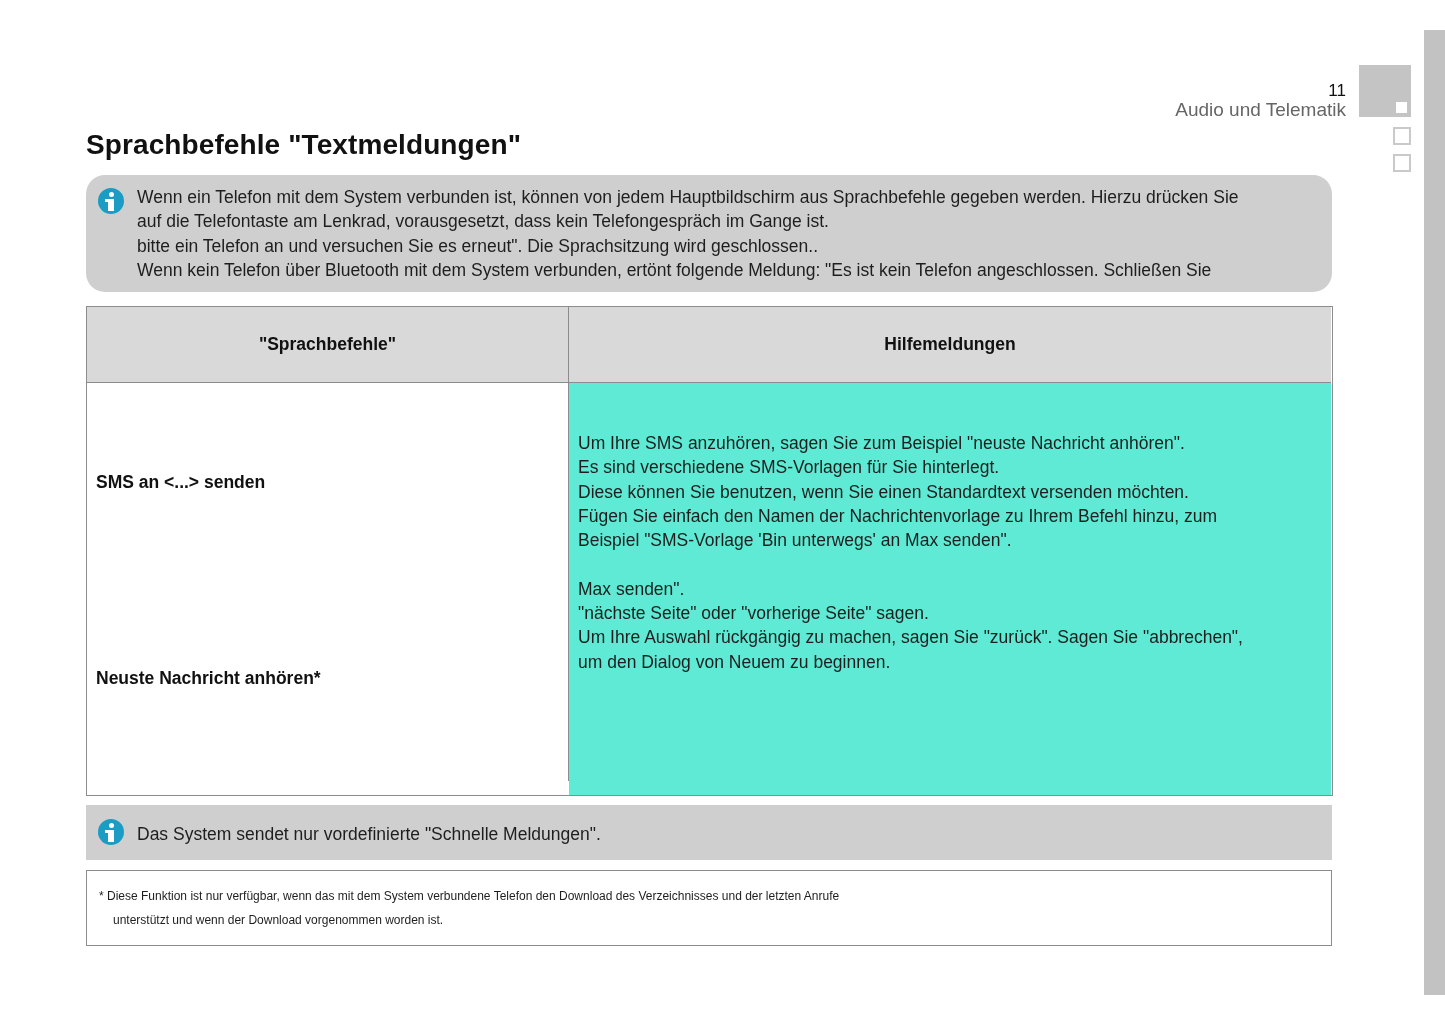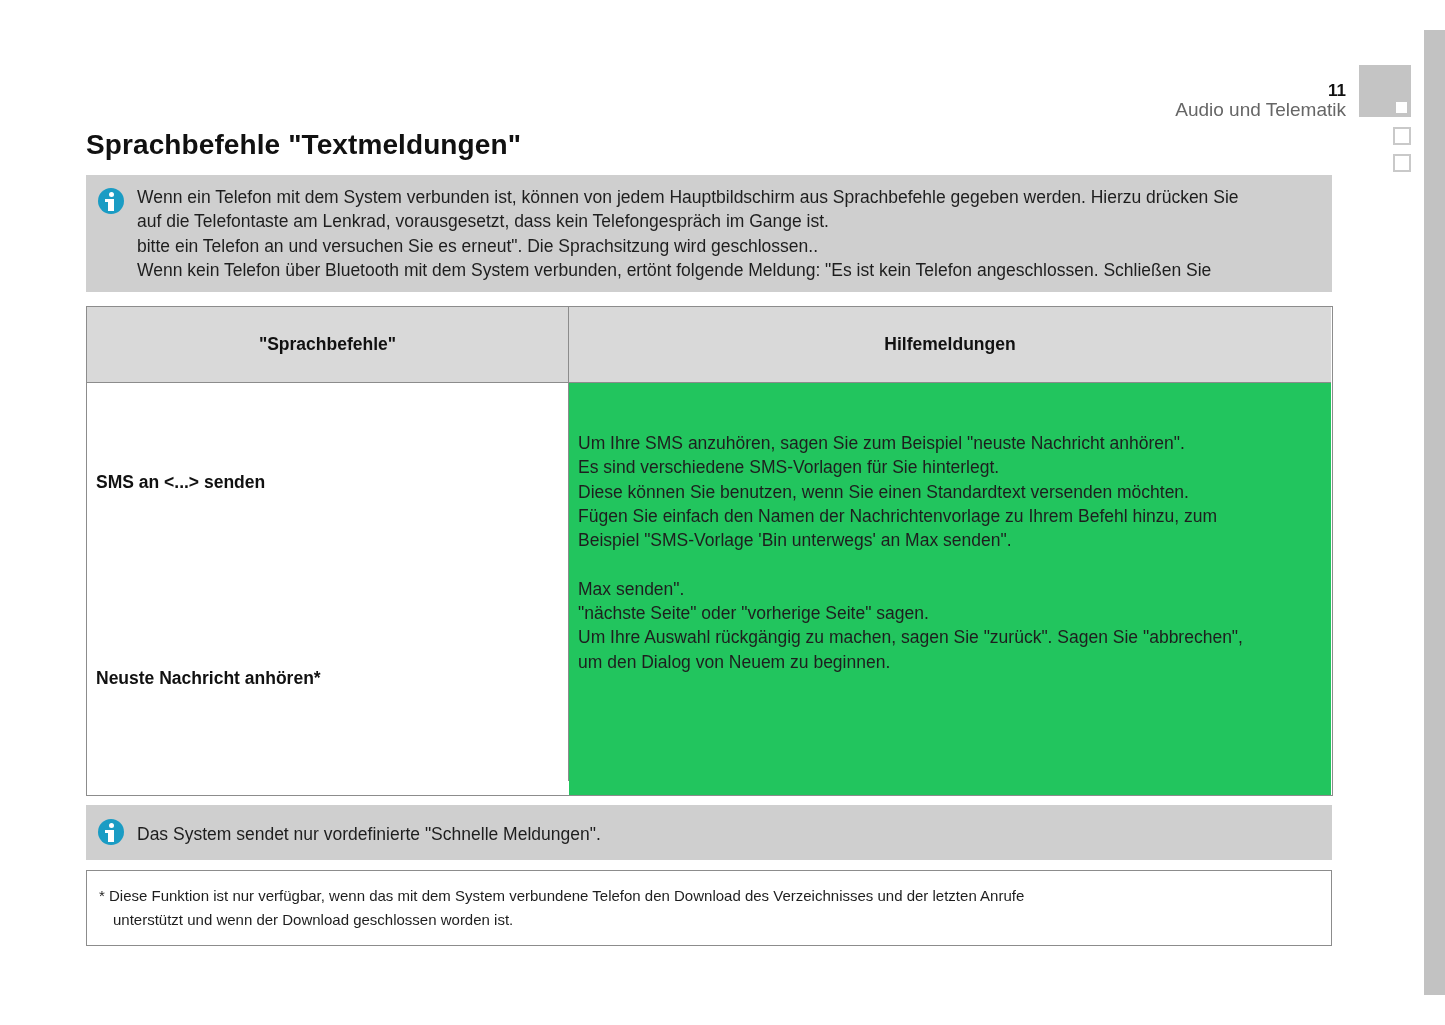--- a/index.html
+++ b/index.html
@@ -1,53 +1,53 @@
 <!DOCTYPE html>
 <html><head>
   <meta charset="utf-8">
   <style>
     * { box-sizing: border-box; margin: 0; padding: 0; }
     html, body { width: 1445px; height: 1025px; background: #ffffff; overflow: hidden; }
     body { position: relative; font-family: "Liberation Sans", sans-serif; color: #1a1a1a; }
 
-    .page-number { position: absolute; top: 81px; right: 99px; font-size: 17px; font-weight: bold; color: #111; text-align: left; }
+    .page-number { position: absolute; top: 81px; right: 99px; font-size: 17px; font-weight: normal; color: #111; text-align: left; }
     .section-label { position: absolute; top: 99px; right: 99px; font-size: 19px; color: #666; text-align: right; }
 
     .nav-tab-big { position: absolute; left: 1359px; top: 65px; width: 52px; height: 52px; background: #c4c4c4; }
     .nav-tab-big .dot { position: absolute; right: 4px; bottom: 4px; width: 11px; height: 11px; background: #fff; }
     .nav-box { position: absolute; left: 1393px; width: 18px; height: 18px; border: 2px solid #c9c9c9; background: #fff; }
     .nav-box.b1 { top: 127px; }
     .nav-box.b2 { top: 154px; }
     .side-bar { position: absolute; left: 1424px; top: 30px; width: 21px; height: 965px; background: #c2c2c2; }
 
     .page-title { position: absolute; left: 86px; top: 129px; font-size: 28px; font-weight: bold; color: #111; letter-spacing: 0.1px; }
 
     .info-box { position: absolute; left: 86px; width: 1246px; background: #cfcfcf; }
-    .info-box.top { top: 175px; height: 117px; padding: 10px 20px 16px 51px; }
+    .info-box.top { top: 175px; height: 117px; padding: 10px 20px 16px 51px; border-radius: 19px; }
     .info-box.bottom { top: 805px; height: 55px; padding: 17px 20px 0 51px; }
     .info-icon { position: absolute; left: 12px; width: 26px; height: 26px; border-radius: 50%; background: #1a9cc4; }
     .info-box.top .info-icon { top: 13px; }
     .info-box.bottom .info-icon { top: 14px; }
     .info-icon .i-dot { position: absolute; left: 11px; top: 4px; width: 5px; height: 5px; border-radius: 50%; background: #fff; }
     .info-icon .i-stem { position: absolute; left: 10px; top: 11px; width: 6px; height: 12px; background: #fff; }
     .info-icon .i-serif { position: absolute; left: 7px; top: 11px; width: 5px; height: 3px; background: #fff; }
     .info-text { font-size: 17.5px; line-height: 24.3px; color: #1e1e1e; }
 
     .cmd-table { position: absolute; left: 86px; top: 306px; width: 1247px; height: 490px; border: 1.5px solid #8c8c8c; }
     .th { position: absolute; top: 0; height: 76px; background: #d9d9d9; border-bottom: 1.5px solid #8c8c8c; display: flex; align-items: center; justify-content: center; font-size: 17.5px; font-weight: bold; color: #111; }
     .th.c1 { left: 0; width: 482px; border-right: 1.5px solid #8c8c8c; }
     .th.c2 { left: 482px; width: 762px; }
     .cmd-cell { position: absolute; left: 0; width: 482px; background: #fff; border-right: 1.5px solid #8c8c8c; padding-left: 9px; display: flex; align-items: center; font-size: 17.5px; font-weight: bold; color: #111; }
     .cmd-cell.r1 { top: 76px; height: 207px; border-bottom: 1.5px solid #8c8c8c; padding-bottom: 7px; }
     .cmd-cell.r2 { top: 269px; height: 205px; }
-    .help-cell { position: absolute; left: 482px; top: 76px; width: 762px; height: 412px; background: #22c55e; padding: 48px 10px 0 9px; font-size: 17.5px; line-height: 24.3px; color: #1e1e1e; }
+    .help-cell { position: absolute; left: 482px; top: 76px; width: 762px; height: 412px; background: #5eead4; padding: 48px 10px 0 9px; font-size: 17.5px; line-height: 24.3px; color: #1e1e1e; }
     .help-para { display: block; }
     .help-gap { height: 24.3px; }
 
-    .footnote-box { position: absolute; left: 86px; top: 870px; width: 1246px; height: 76px; border: 1.5px solid #8c8c8c; background: #fff; padding: 13px 20px 0 12px; font-size: 15px; line-height: 24.3px; color: #1e1e1e; }
+    .footnote-box { position: absolute; left: 86px; top: 870px; width: 1246px; height: 76px; border: 1.5px solid #8c8c8c; background: #fff; padding: 13px 20px 0 12px; font-size: 12px; line-height: 24.3px; color: #1e1e1e; }
     .footnote-line2 { display: block; padding-left: 14px; }
   </style>
 </head>
 <body>
 
 <div class="page-number">11</div>
 <div class="section-label">Audio und Telematik</div>
 
 <div class="nav-tab-big">
   <div class="dot"></div>
@@ -101,14 +101,14 @@
   <div class="info-icon">
     <div class="i-dot"></div>
       <div class="i-serif"></div>
       <div class="i-stem"></div>
   </div>
   <div class="info-text">Das System sendet nur vordefinierte "Schnelle Meldungen".</div>
 </div>
 
 <div class="footnote-box">
   <span>* Diese Funktion ist nur verfügbar, wenn das mit dem System verbundene Telefon den Download des Verzeichnisses und der letzten Anrufe</span>
-  <span class="footnote-line2">unterstützt und wenn der Download geschlossen worden ist.</span>
+  <span class="footnote-line2">unterstützt und wenn der Download vorgenommen worden ist.</span>
 </div>
 
 </body></html>

